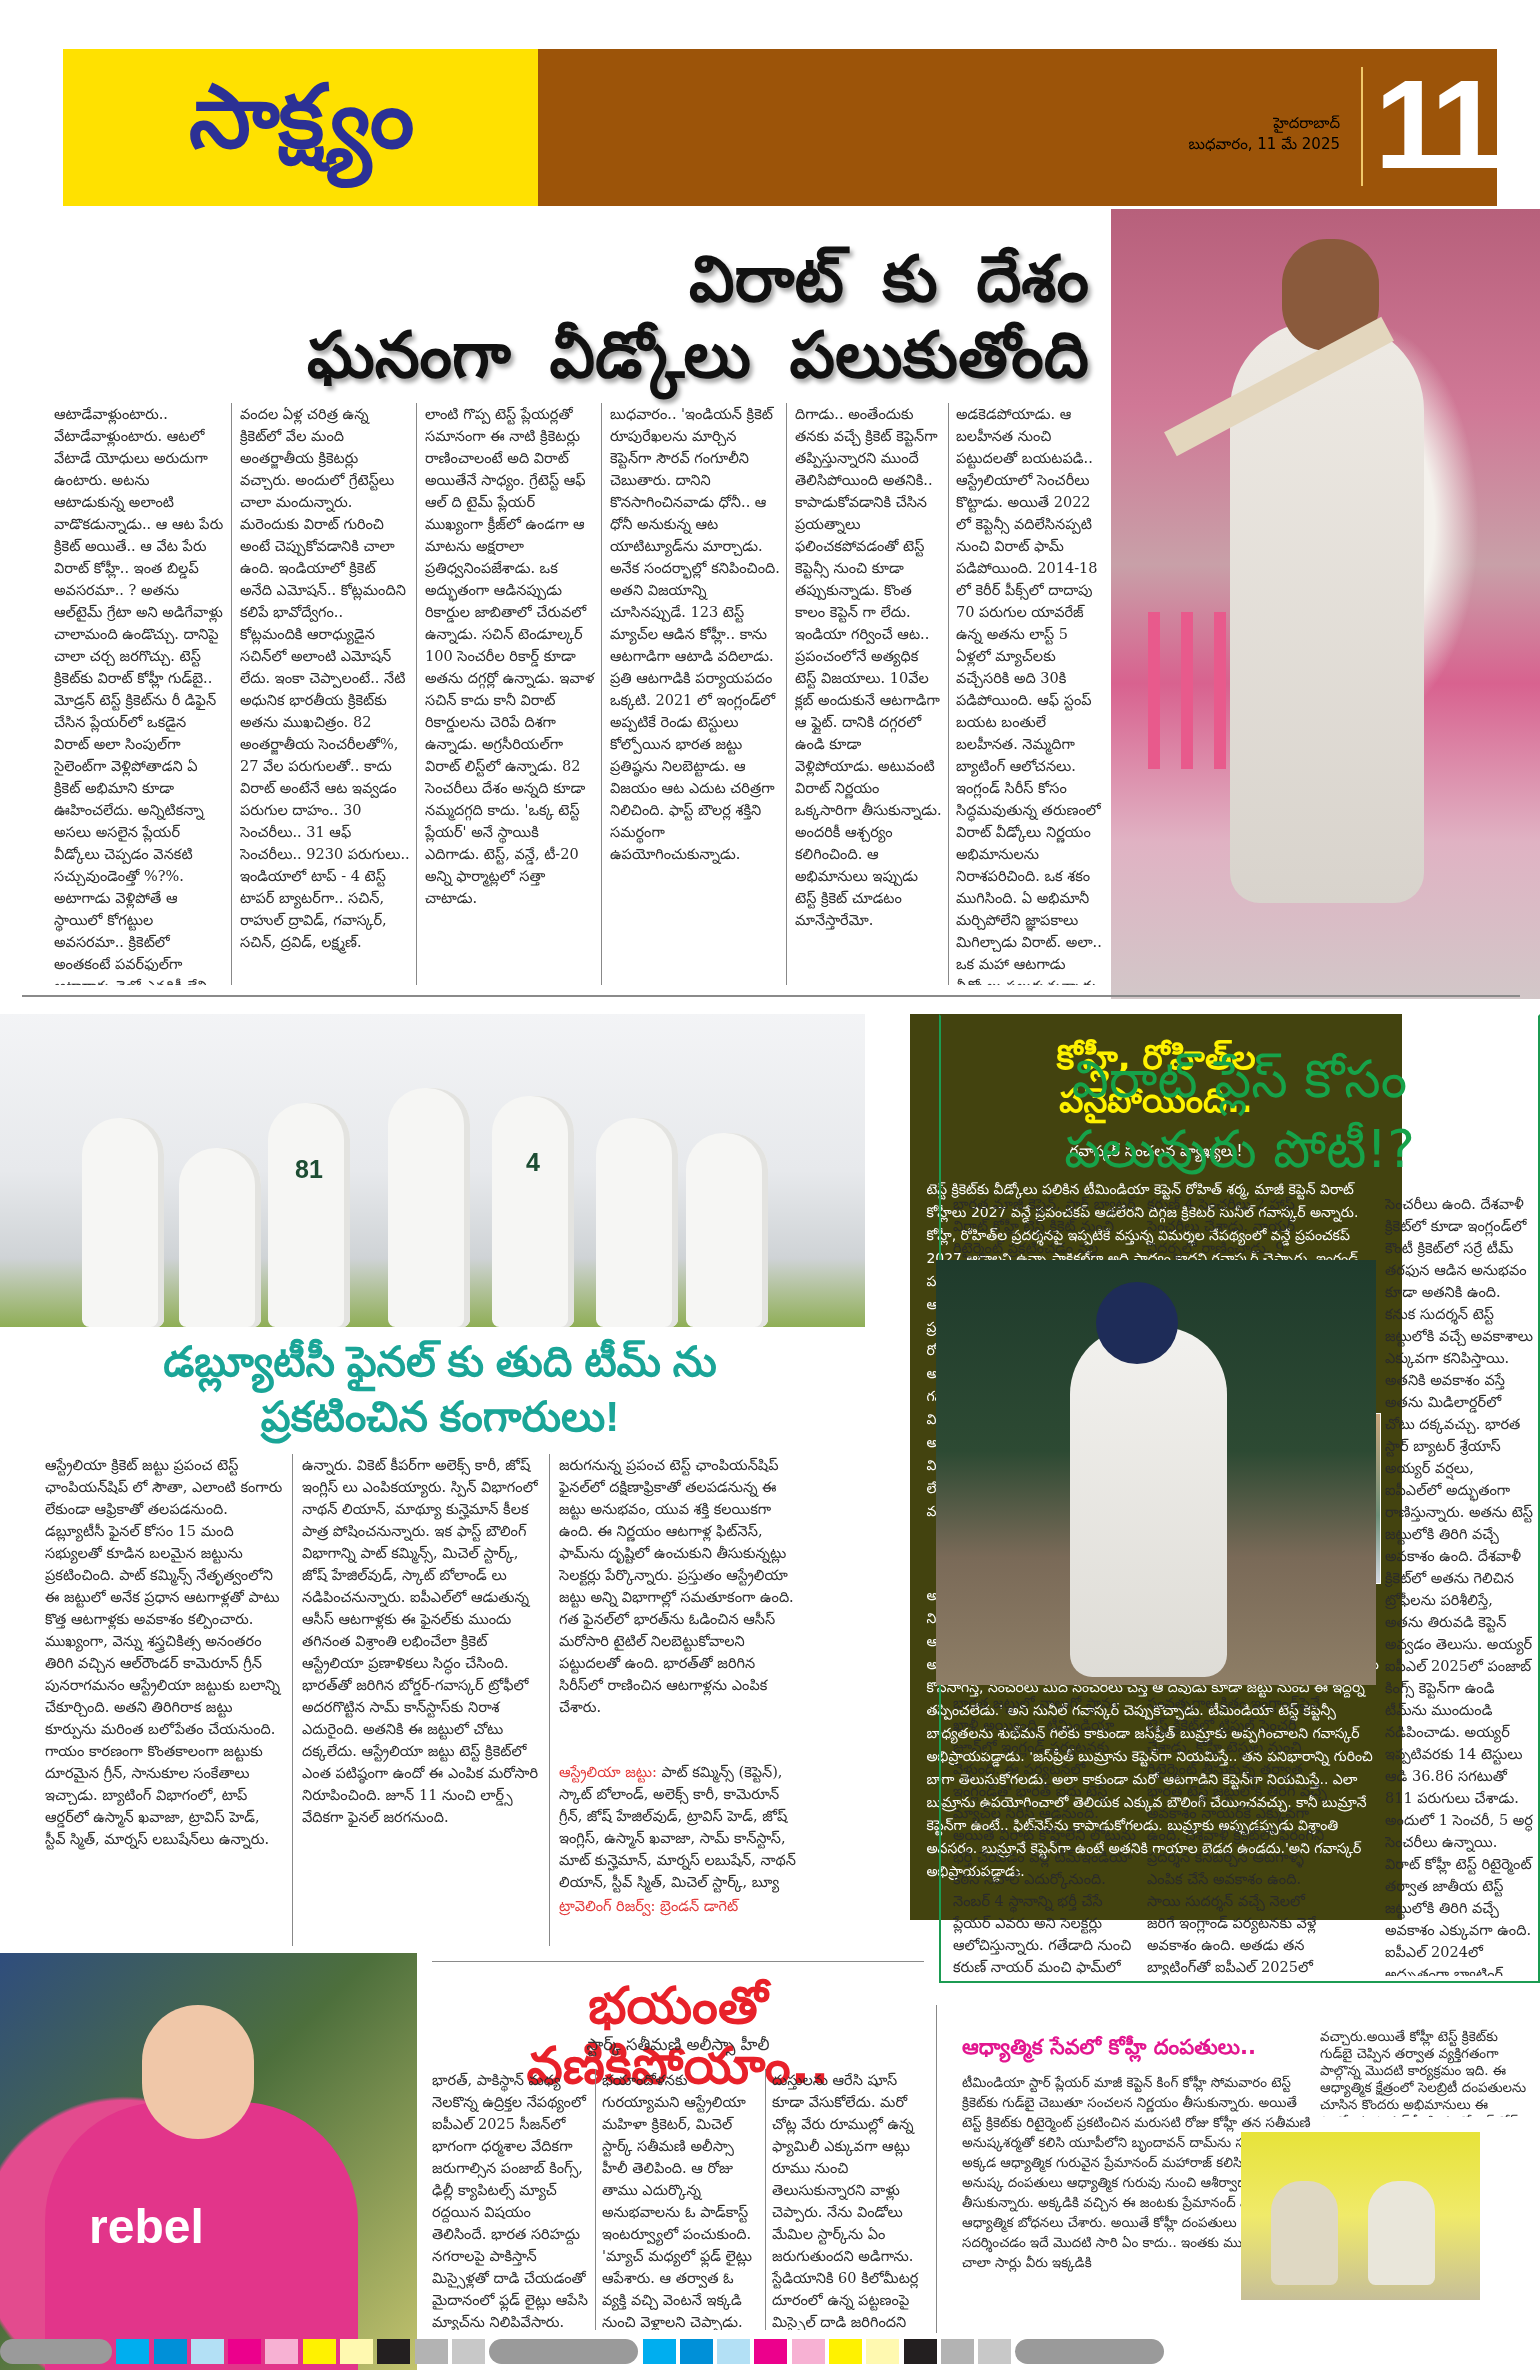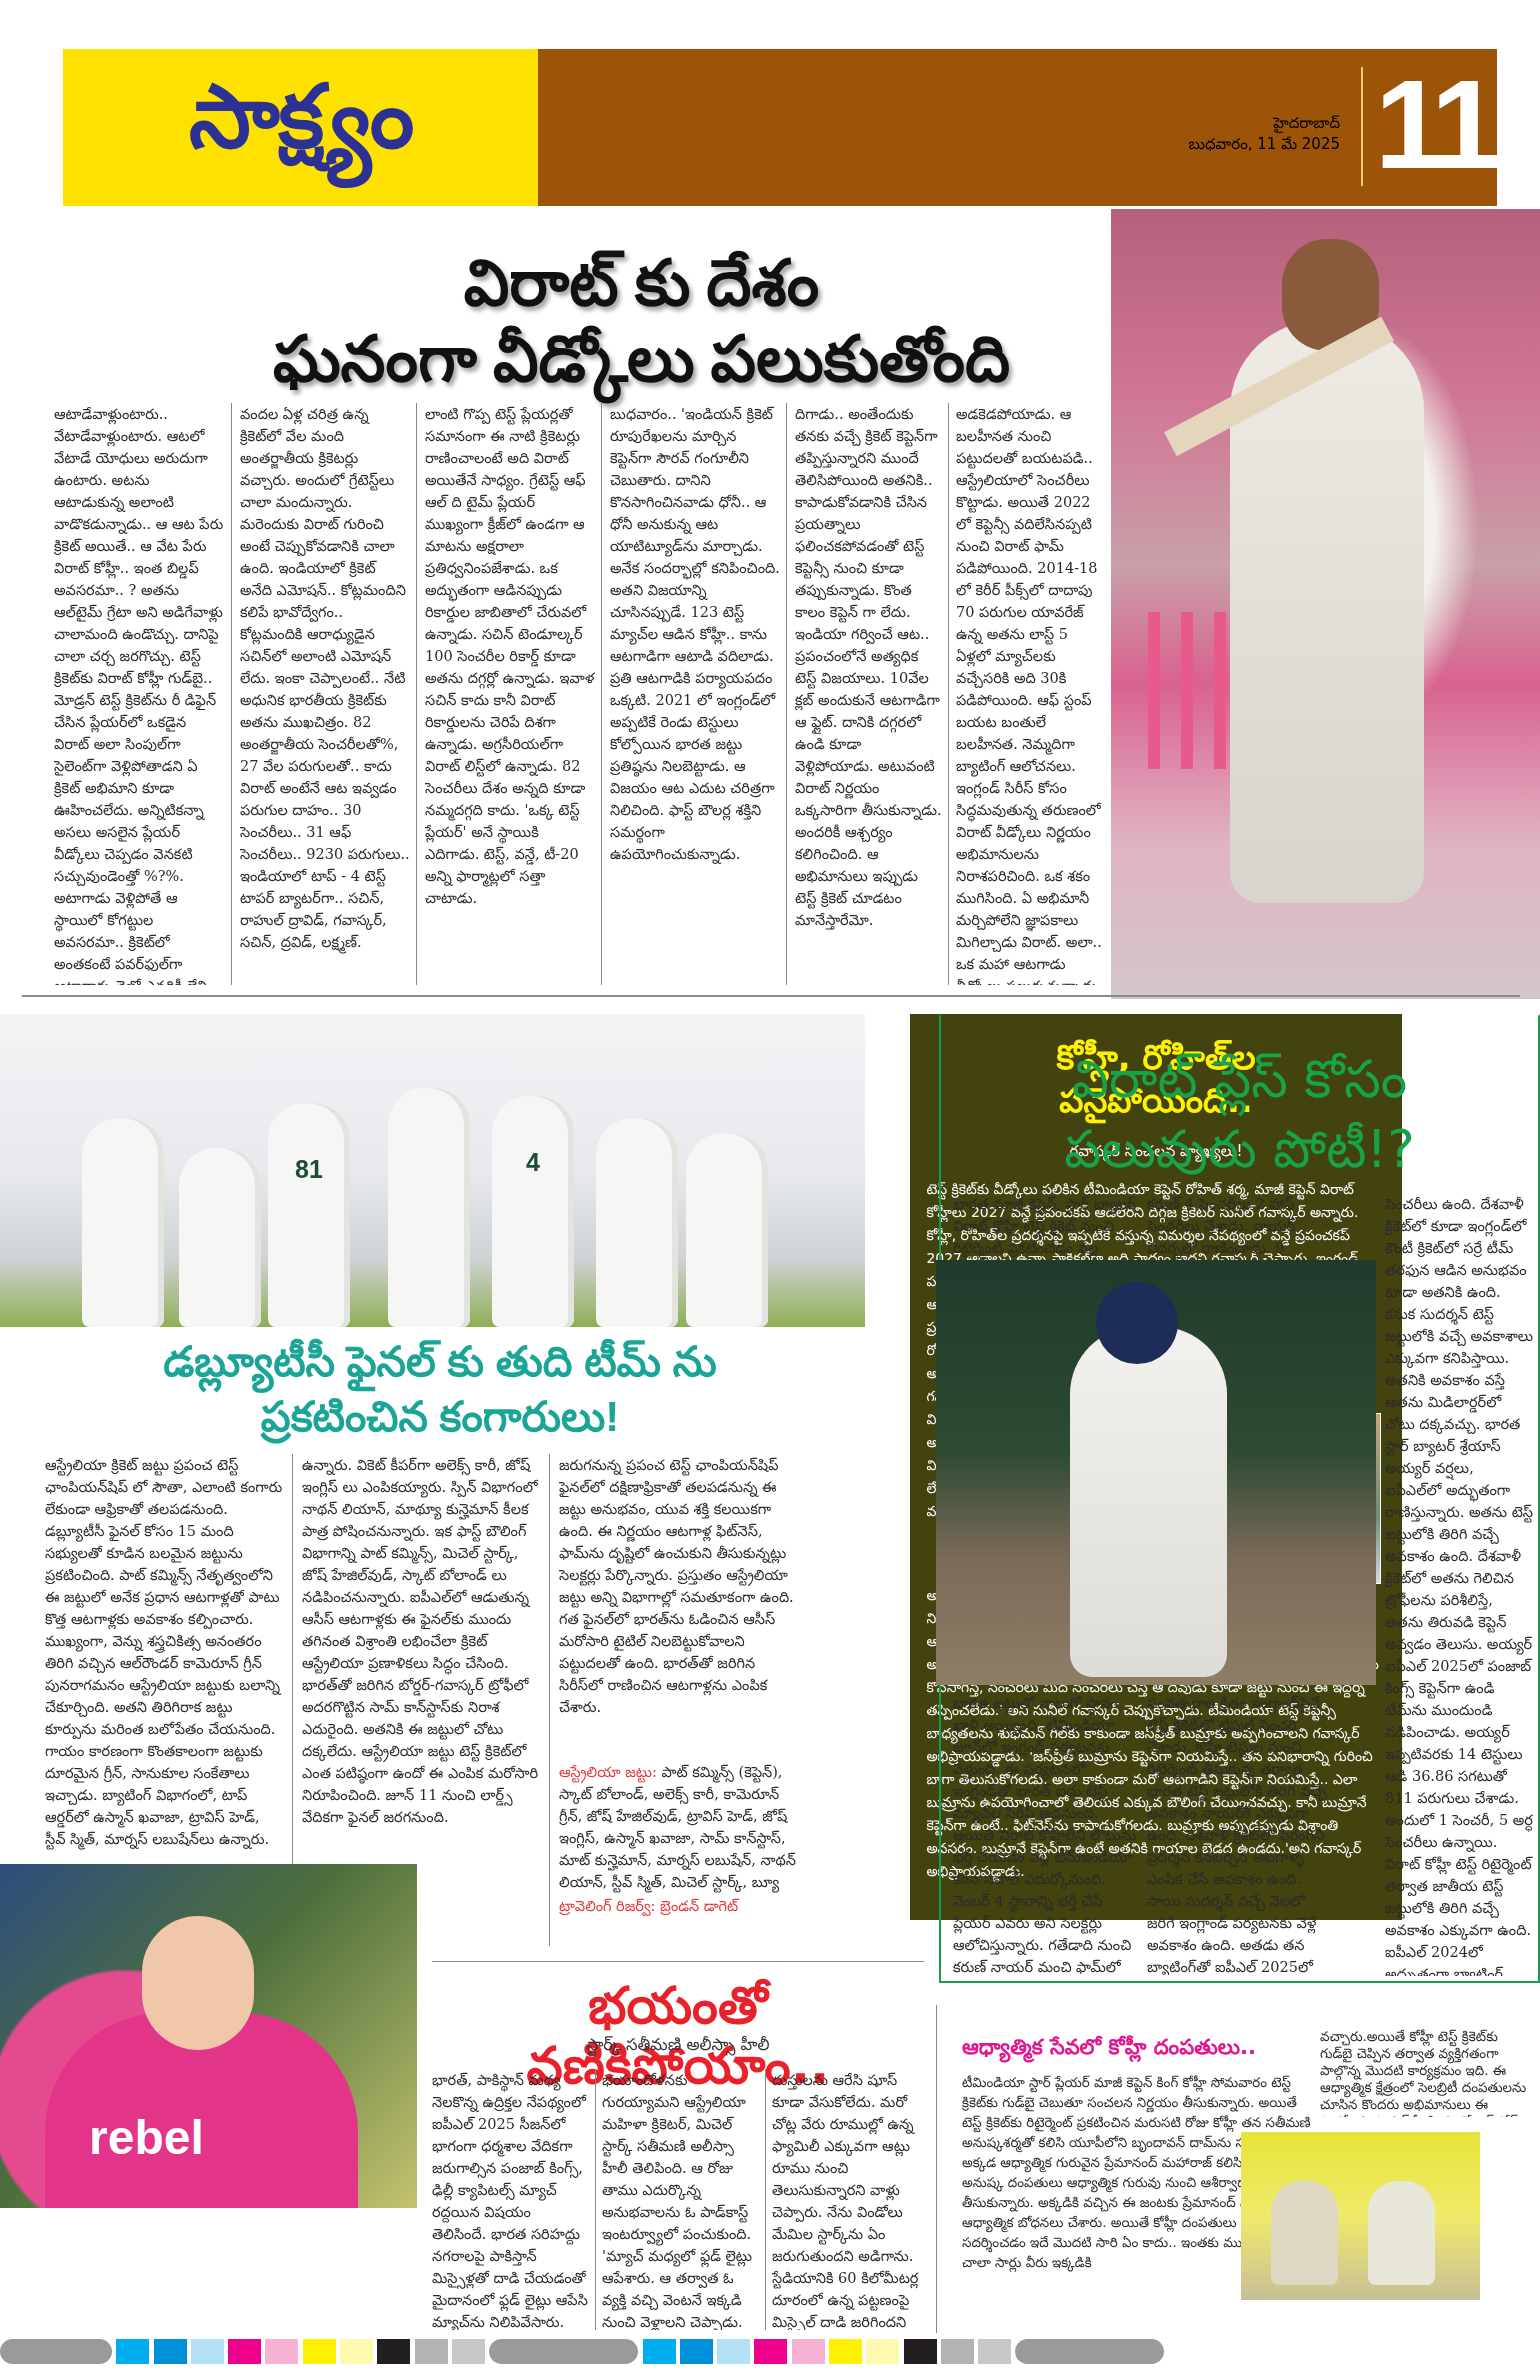--- a/index.html
+++ b/index.html
@@ -11,21 +11,21 @@
   
   .mast-yellow { left: 63px; top: 49px; width: 476px; height: 157px; background: #ffe100; display:flex; align-items:center; justify-content:center; }
   .mast-logo { font-family: "DejaVu Sans", sans-serif; font-weight: bold; font-size: 88px; color: #2c3195; letter-spacing: -1.5px; }
   .mast-brown { left: 538px; top: 49px; width: 959px; height: 157px; background: #9c5409; }
   .mast-sports { position:absolute; left: 75px; top: 16.4px; font-family: "Liberation Sans", sans-serif; font-size: 119px; color: #fff; letter-spacing: 4.5px; text-shadow: 4.5px 6px 6px rgba(0,0,0,0.45); line-height: 1; }
   .mast-city { position:absolute; right: 157px; top: 64px; font-family: "DejaVu Sans", sans-serif; font-size: 15px; color:#000000; text-align:right; line-height: 1.4; }
   .mast-divider { position:absolute; right: 134px; top: 18px; width: 2.2px; height: 119px; background: #f1c96a; }
   .mast-page { position:absolute; right: 3px; top: 12px; font-family: "Liberation Sans", sans-serif; font-weight: bold; font-size: 127px; color:#fff; line-height:1; letter-spacing:-7.5px; }
 
   
-  .h1 { left: 194px; top: 246px; width: 895px; text-align:center; font-family: Liberation Serif, serif; font-weight: bold; font-size: 64px; line-height: 76px; color: #111; text-shadow: 3px 3.7px 4.5px rgba(0,0,0,0.35); }
+  .h1 { left: 194px; top: 246px; width: 895px; text-align:right; font-family: Liberation Mono, monospace; font-weight: bold; font-size: 64px; line-height: 76px; color: #111; text-shadow: 3px 3.7px 4.5px rgba(0,0,0,0.35); }
 
   
   .photo { overflow:hidden; }
   .photo-kohli { left: 1111px; top: 209px; width: 430px; height: 790px;
      background: radial-gradient(ellipse at 60% 40%, #f4f1ec 0 18%, transparent 30%),
                  linear-gradient(180deg, #b7607b 0%, #d07896 25%, #c8a0a8 45%, #d8628f 60%, #e0b2c3 80%, #d2c7c8 100%); }
   .kohli-body { position:absolute; left: 119px; top: 112px; width: 194px; height: 582px; background: linear-gradient(180deg,#eeeae4,#d8d3cc); border-radius: 89px 89px 30px 30px; }
   .kohli-head { position:absolute; left: 171px; top: 30px; width: 97px; height: 112px; background: #8a5a3c; border-radius: 45px; }
   .kohli-bat { position:absolute; left: 45px; top: 164px; width: 246px; height: 27px; background:#e3d6bd; transform: rotate(-28deg); }
   .stumps { position:absolute; left: 37px; top: 403px; width: 82px; height: 157px; background: repeating-linear-gradient(90deg, #e85a8c 0 12px, transparent 12px 33px); }
@@ -33,21 +33,21 @@
   .photo-aus { left: 0; top: 1014px; width: 865px; height: 313px;
      background: linear-gradient(180deg, #f3f4f6 0%, #e7e9ec 50%, #cfd3d6 78%, #8fae55 100%); }
   .player { position:absolute; bottom: 0; width: 82px; background: #f6f6f4; border-radius: 37px 37px 7.5px 7.5px; box-shadow: inset -6px 0 0 #e3e3e0; }
   .player .num { position:absolute; top: 52px; width:100%; text-align:center; font-family:"Liberation Sans",sans-serif; font-weight:bold; color:#1d4d33; font-size: 25px; }
 
   .photo-shreyas { left: 936px; top: 1260px; width: 440px; height: 425px;
      background: linear-gradient(180deg, #1f3b2c 0%, #2d4a33 45%, #7a6a58 70%, #8e7e66 100%); }
   .shreyas-body { position:absolute; left: 134px; top: 67px; width: 157px; height: 350px; background: linear-gradient(180deg,#f2f1ee,#dedcd6); border-radius: 67px 67px 22.4px 22.4px; }
   .shreyas-head { position:absolute; left: 160px; top: 22.4px; width: 82px; height: 82px; background: #1e2c58; border-radius: 41px; }
 
-  .photo-healy { left: 0; top: 1864px; width: 417px; height: 344px;
+  .photo-healy { left: 0; top: 1953px; width: 417px; height: 417px;
      background: radial-gradient(circle at 30% 70%, #e34b8e 0 35%, transparent 36%), linear-gradient(135deg, #2f4d7d 0%, #4d6f3c 45%, #c3c36e 100%); padding-left: 11px; }
   .healy-shirt { position:absolute; left: 45px; top: 149px; width: 313px; height: 283px; background: #e2358a; border-radius: 119px 119px 15px 15px; }
   .healy-head { position:absolute; left: 142px; top: 52px; width: 112px; height: 134px; background: #f0c7a8; border-radius: 56px; }
   .healy-logo { position:absolute; left: 89px; top: 246px; font-family:"Liberation Sans",sans-serif; font-weight:bold; font-size: 48px; color:#fff; }
 
   .photo-kr { left: 932px; top: 2125px; width: 306px; height: 153px;
      background: linear-gradient(180deg, #e7e33a 0%, #f0ea6a 50%, #c7bf98 100%); }
   .photo-kr .person { position:absolute; bottom: 15px; width: 67px; height: 104px; background: #dfd8c3; border-radius: 30px 30px 7.5px 7.5px; }
 
   .photo-rk { left: 1100px; top: 1372px; width: 194px; height: 142px;

